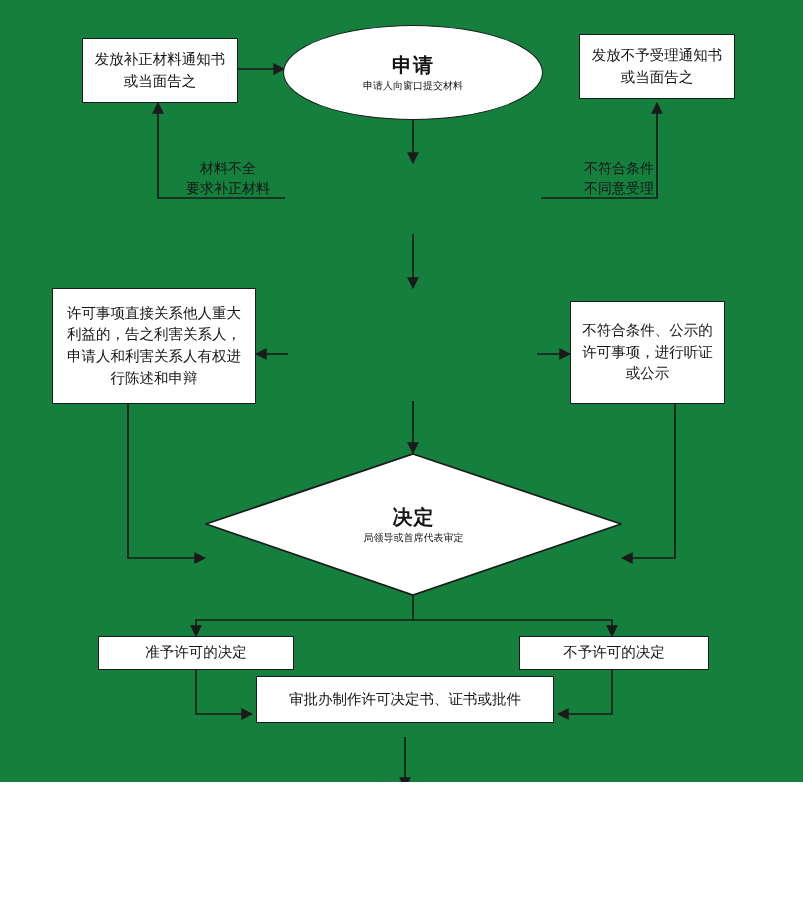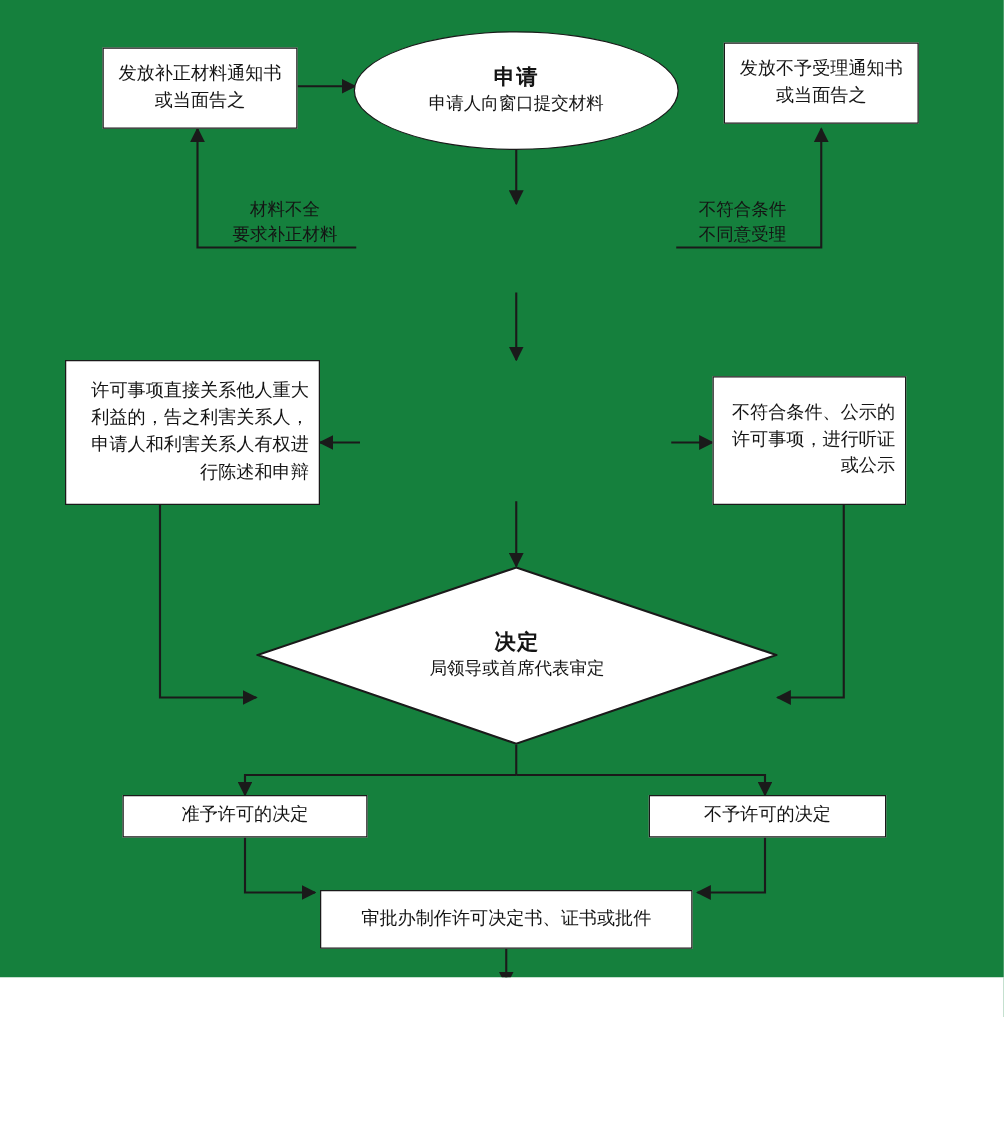--- a/index.html
+++ b/index.html
@@ -50,42 +50,42 @@
   }
   .diamond-shape {
     position: absolute;
     left: 0;
     top: 0;
     width: 100%;
     height: 100%;
   }
   .node .title {
     font-weight: bold;
-    font-size: 17px;
+    font-size: 20px;
     line-height: 1.35;
     letter-spacing: 1px;
     position: relative;
     z-index: 2;
   }
   .node .sub {
-    font-size: 14px;
+    font-size: 10px;
     line-height: 1.38;
     position: relative;
     z-index: 2;
     padding: 0 6px;
   }
   .node .body {
     font-size: 14.5px;
     line-height: 1.5;
     position: relative;
     z-index: 2;
     padding: 0 8px;
   }
   .node .body.justify {
-    text-align: right;
+    text-align: center;
   }
   .edge-label {
     position: absolute;
     font-size: 14px;
     line-height: 1.45;
     color: #141414;
     text-align: center;
     white-space: pre-line;
   }
 </style>
@@ -148,21 +148,21 @@
   </div>
 
   <div class="node box" style="left:579px; top:34px; width:156px; height:65px;">
     <div class="body">发放不予受理通知书或当面告之</div>
   </div>
 
 
   <div class="edge-label" style="left:168px; top:158px; width:120px;">材料不全
 要求补正材料</div>
 
-  <div class="edge-label" style="left:534px; top:158px; width:120px;">不符合条件
+  <div class="edge-label" style="left:534px; top:158px; width:120px;text-align:right;">不符合条件
 不同意受理</div>
 
   <div class="node box" style="left:52px; top:288px; width:204px; height:116px;">
     <div class="body justify">许可事项直接关系他人重大利益的，告之利害关系人，申请人和利害关系人有权进行陈述和申辩</div>
   </div>
 
 
   <div class="node box" style="left:570px; top:301px; width:155px; height:103px;">
     <div class="body justify">不符合条件、公示的许可事项，进行听证或公示</div>
   </div>
@@ -176,18 +176,18 @@
   </div>
 
   <div class="node box" style="left:98px; top:636px; width:196px; height:34px;">
     <div class="body">准予许可的决定</div>
   </div>
 
   <div class="node box" style="left:519px; top:636px; width:190px; height:34px;">
     <div class="body">不予许可的决定</div>
   </div>
 
-  <div class="node box" style="left:256px; top:712px; width:298px; height:47px;align-items:center;">
+  <div class="node box" style="left:256px; top:676px; width:298px; height:47px;align-items:center;">
     <div class="body">审批办制作许可决定书、证书或批件</div>
   </div>
 
 
 </div>
 
 </body></html>

